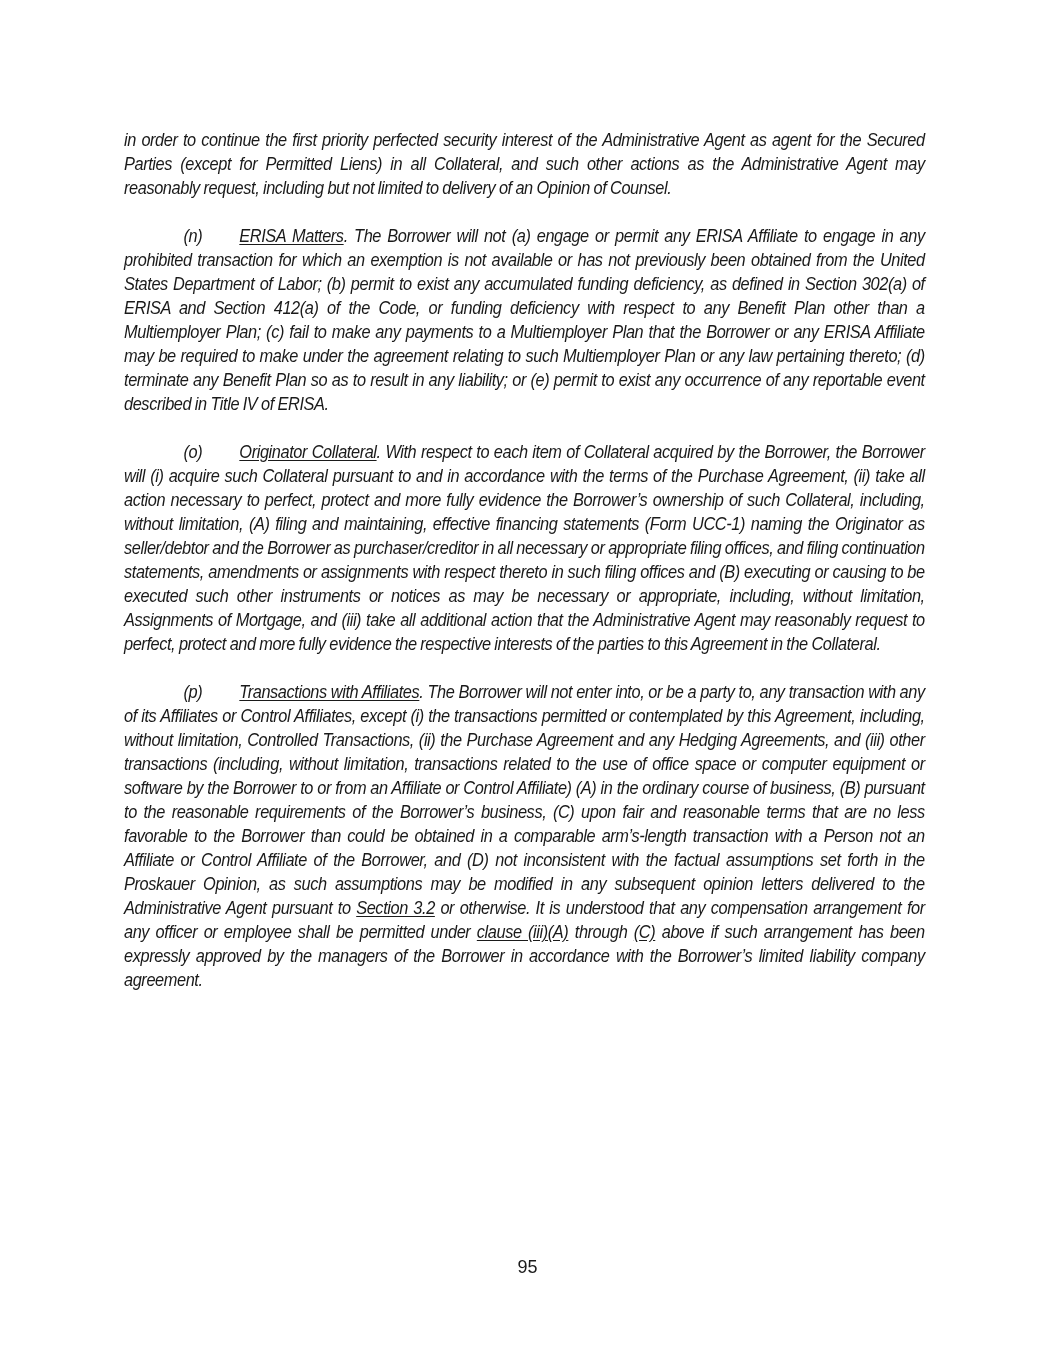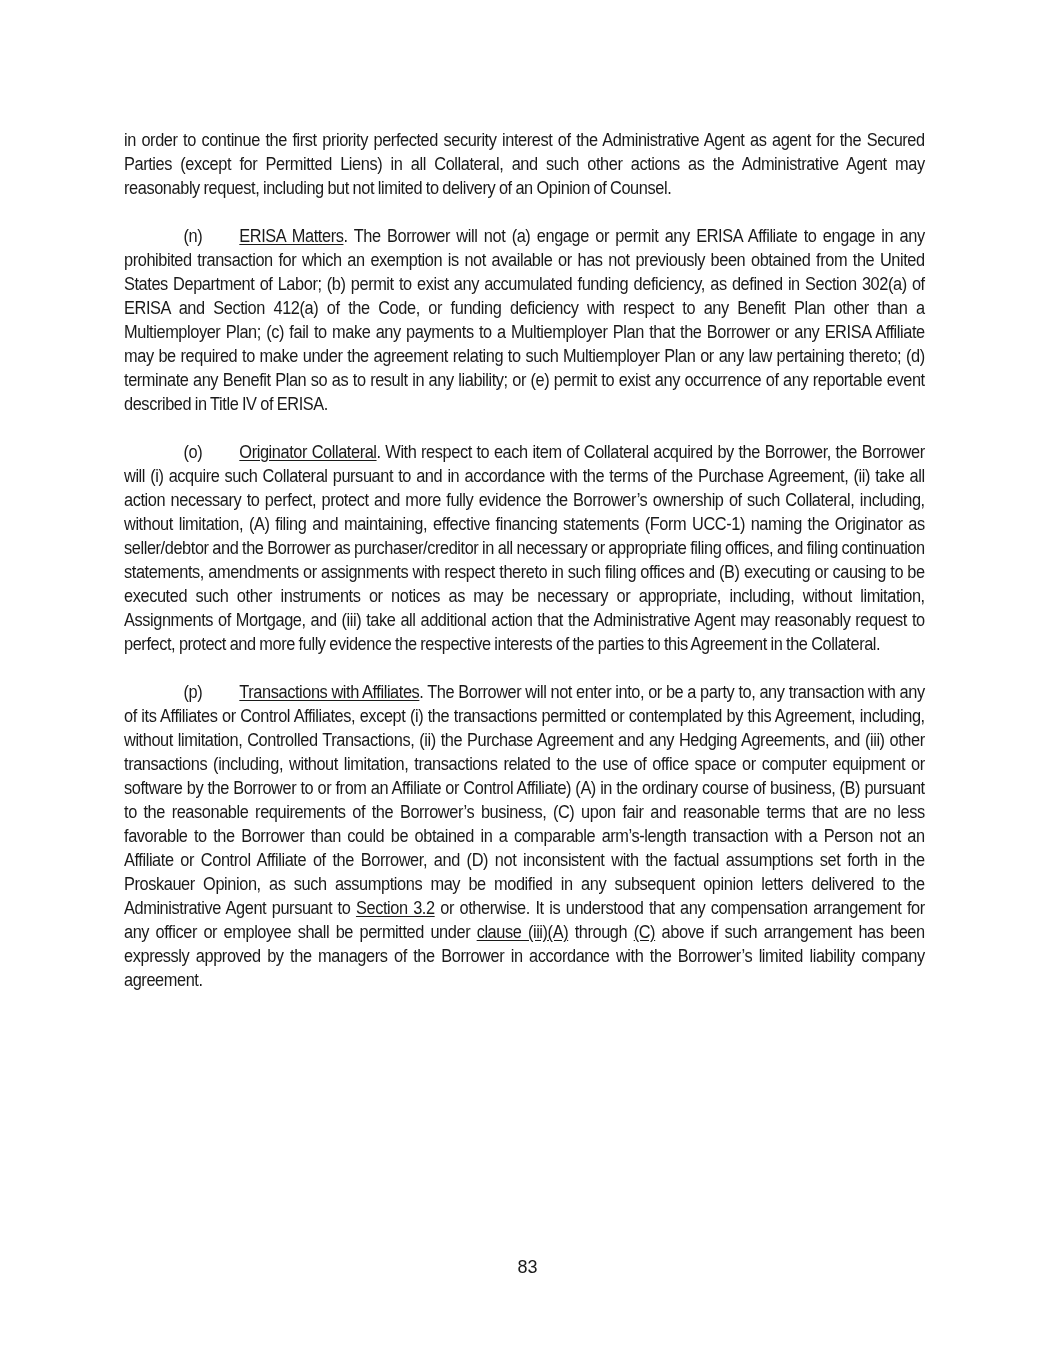--- a/index.html
+++ b/index.html
@@ -13,20 +13,21 @@
       position: relative;
       overflow: hidden;
       color: #1a1a1a;
       font-family: "Liberation Sans", sans-serif;
     }
     .page {
       position: absolute;
       left: 124px;
       top: 128px;
       width: 801px;
+      font-style: italic;
     }
     .para {
       font-size: 17.6px;
       line-height: 24px;
       letter-spacing: -0.45px;
       word-spacing: -0.5px;
       margin: 0 0 24px 0;
       text-align: justify;
       text-align-last: left;
       transform: scaleX(0.93);
@@ -67,13 +68,13 @@
   <p class="para first">in order to continue the first priority perfected security interest of the Administrative Agent as agent for the Secured Parties (except for Permitted Liens) in all Collateral, and such other actions as the Administrative Agent may reasonably request, including but not limited to delivery of an Opinion of Counsel.</p>
 
   <p class="para"><span class="indent"></span><span class="label">(n)</span><span class="u">ERISA Matters</span><span>.</span><span>  The Borrower will not (a) engage or permit any ERISA Affiliate to engage in any prohibited transaction for which an exemption is not available or has not previously been obtained from the United States Department of Labor; (b) permit to exist any accumulated funding deficiency, as defined in Section 302(a) of ERISA and Section 412(a) of the Code, or funding deficiency with respect to any Benefit Plan other than a Multiemployer Plan; (c) fail to make any payments to a Multiemployer Plan that the Borrower or any ERISA Affiliate may be required to make under the agreement relating to such Multiemployer Plan or any law pertaining thereto; (d) terminate any Benefit Plan so as to result in any liability; or (e) permit to exist any occurrence of any reportable event described in Title IV of ERISA.</span></p>
 
   <p class="para"><span class="indent"></span><span class="label">(o)</span><span class="u">Originator Collateral</span><span>.</span><span>  With respect to each item of Collateral acquired by the Borrower, the Borrower will (i) acquire such Collateral pursuant to and in accordance with the terms of the Purchase Agreement, (ii) take all action necessary to perfect, protect and more fully evidence the Borrower’s ownership of such Collateral, including, without limitation, (A) filing and maintaining, effective financing statements (Form UCC-1) naming the Originator as seller/debtor and the Borrower as purchaser/creditor in all necessary or appropriate filing offices, and filing continuation statements, amendments or assignments with respect thereto in such filing offices and (B) executing or causing to be executed such other instruments or notices as may be necessary or appropriate, including, without limitation, Assignments of Mortgage, and (iii) take all additional action that the Administrative Agent may reasonably request to perfect, protect and more fully evidence the respective interests of the parties to this Agreement in the Collateral.</span></p>
 
   <p class="para"><span class="indent"></span><span class="label">(p)</span><span class="u">Transactions with Affiliates</span><span>.</span><span>  The Borrower will not enter into, or be a party to, any transaction with any of its Affiliates or Control Affiliates, except (i) the transactions permitted or contemplated by this Agreement, including, without limitation, Controlled Transactions, (ii) the Purchase Agreement and any Hedging Agreements, and (iii) other transactions (including, without limitation, transactions related to the use of office space or computer equipment or software by the Borrower to or from an Affiliate or Control Affiliate) (A) in the ordinary course of business, (B) pursuant to the reasonable requirements of the Borrower’s business, (C) upon fair and reasonable terms that are no less favorable to the Borrower than could be obtained in a comparable arm’s-length transaction with a Person not an Affiliate or Control Affiliate of the Borrower, and (D) not inconsistent with the factual assumptions set forth in the Proskauer Opinion, as such assumptions may be modified in any subsequent opinion letters delivered to the Administrative Agent pursuant to </span><span class="u">Section 3.2</span><span> or otherwise.  It is understood that any compensation arrangement for any officer or employee shall be permitted under </span><span class="u">clause (iii)(A)</span><span> through </span><span class="u">(C)</span><span> above if such arrangement has been expressly approved by the managers of the Borrower in accordance with the Borrower’s limited liability company agreement.</span></p>
 
 </div>
 
-<div class="page-number">83</div>
+<div class="page-number">95</div>
 
 </body></html>

